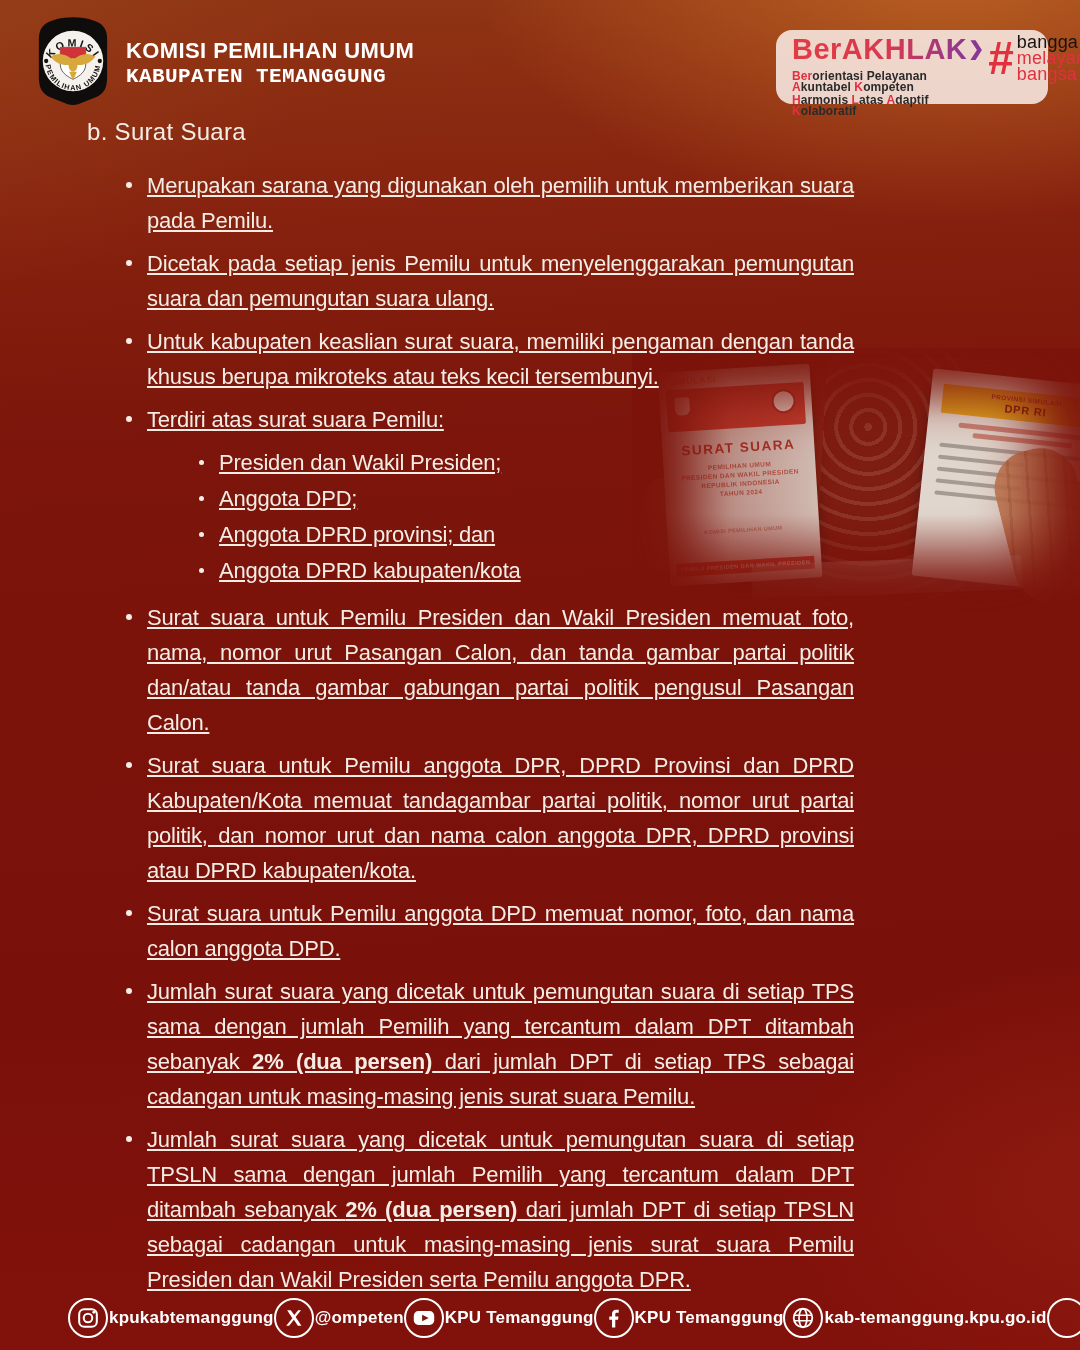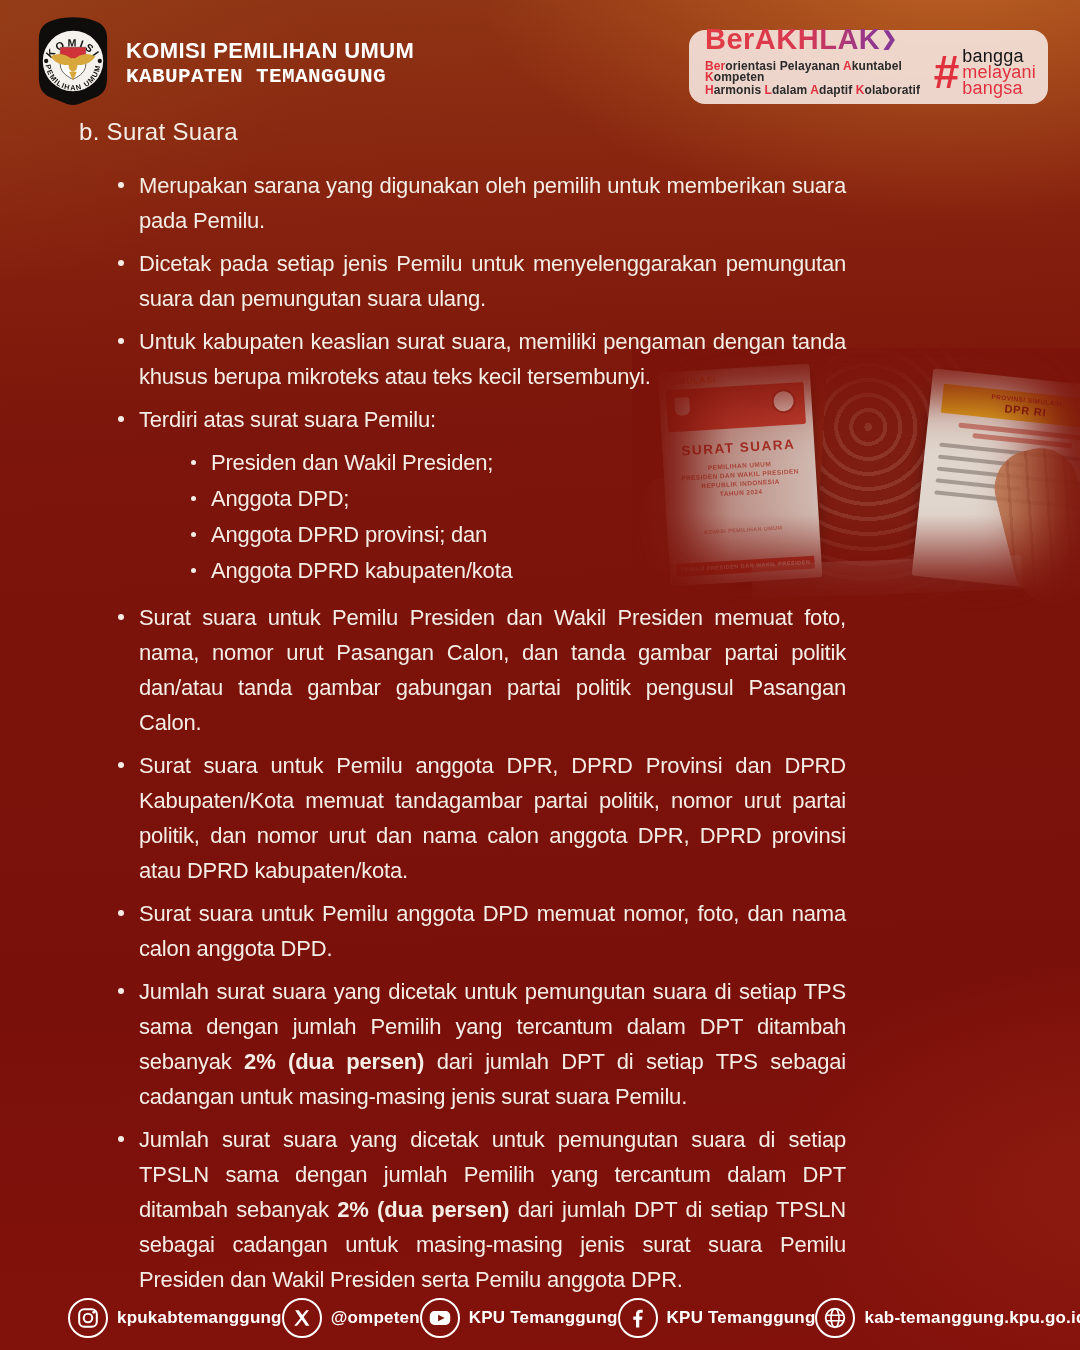--- a/index.html
+++ b/index.html
@@ -14,23 +14,23 @@
       linear-gradient(178deg, #8f3514 0%, #87230f 15%, #7c150b 32%, #7a100a 72%, #82110b 100%);
   }
 
   
   .brand { position:absolute; left:34px; top:16px; display:flex; align-items:center; gap:14px; z-index:3; }
   .brand-text { color:#ffffff; letter-spacing:.4px; }
   .brand-line1 { font-size:22px; font-weight:700; line-height:26px; }
   .brand-line2 { font-size:21px; font-weight:800; line-height:25px;font-family:Liberation Mono, monospace; }
 
   .berakhlak {
-    position:absolute; right:32px; top:30px; width:359px; height:74px; z-index:3;
+    position:absolute; right:32px; top:30px; width:272px; height:74px; z-index:3;
     background:rgba(248,233,228,.88); border-radius:16px;
-    display:flex; align-items:flex-end; padding:16px 12px 8px 16px;
+    display:flex; align-items:flex-start; padding:4px 12px 8px 16px;
   }
   .ba-left { flex:1; }
   .ba-title-row { line-height:30px; white-space:nowrap; }
   .ba-title {
     font-size:29px; font-weight:800; letter-spacing:.5px; color:#d8394f; display:inline-block;
   }
   @supports ((-webkit-background-clip:text) or (background-clip:text)) {
     .ba-title {
       background:linear-gradient(90deg,#e23b44 0%,#d8394f 55%,#8a3795 100%);
       -webkit-background-clip:text; background-clip:text; color:transparent;
@@ -86,35 +86,35 @@
   .paper { position:absolute; left:120px; bottom:22px; width:270px; height:34px;
     background:rgba(232,222,212,.30); transform:rotate(-2deg); border-radius:2px; }
   .photo-fade { position:absolute; inset:0; pointer-events:none;
     box-shadow:inset 0 0 58px 42px #7c140b;
     background:
       linear-gradient(to right, #7c140b 0%, rgba(124,20,11,.35) 22%, rgba(124,20,11,0) 52%),
       linear-gradient(to bottom, rgba(134,32,15,.45) 0%, rgba(124,20,11,0) 26%, rgba(124,20,11,0) 62%, rgba(122,16,10,.92) 100%);
   }
 
   
-  .content { position:absolute; left:4px; top:118px; width:932px; padding:0 90px 0 75px; color:#f4ede6; z-index:2; }
+  .content { position:absolute; left:12px; top:118px; width:932px; padding:0 90px 0 75px; color:#f4ede6; z-index:2; }
   .heading { font-size:24px; font-weight:400; margin:0 0 22px 0; letter-spacing:.3px; }
   ul.bullets { margin:0; padding:0 0 0 60px; list-style:none; font-size:22px; line-height:35px; text-align:justify; letter-spacing:-.2px; }
-  ul.bullets > li { position:relative; margin-bottom:8px; }
+  ul.bullets > li { position:relative; margin-bottom:8px;text-decoration:underline; }
   ul.bullets > li::before { content:""; position:absolute; left:-21px; top:14px; width:6px; height:6px;
     border-radius:50%; background:#f4ede6; }
   ul.sub-bullets { margin:6px 0 12px 0; padding:0 0 0 132px; list-style:none; text-align:left; }
   ul.sub-bullets > li { position:relative; margin-bottom:1px; }
   ul.sub-bullets > li::before { content:""; position:absolute; left:-20px; top:15px; width:5px; height:5px;
     border-radius:50%; background:#f4ede6; }
 
   
   .footer { position:absolute; left:0; right:0; bottom:12px; display:flex; justify-content:space-between;
     align-items:center; padding:0 68px; z-index:3; color:#ffffff; }
-  .f-item { display:flex; align-items:center; gap:9px; }
+  .f-item { display:flex; align-items:center; gap:1px; }
   .f-icon { width:40px; height:40px; border:2.5px solid #ffffff; border-radius:50%;
     display:flex; align-items:center; justify-content:center; flex:0 0 auto; }
   .f-icon svg { display:block; }
   .f-label { font-size:17px; font-weight:700; letter-spacing:.2px; white-space:nowrap; }
 </style>
 </head>
 <body>
 
 <div class="brand">
   <span>
@@ -144,21 +144,21 @@
     <div class="brand-line2">KABUPATEN TEMANGGUNG</div>
   </div>
 </div>
 
 <div class="berakhlak">
   <div class="ba-left">
     <div class="ba-title-row">
       <span class="ba-title">BerAKHLAK</span><span class="ba-chevron">❯</span>
     </div>
     <div class="ba-tags"><span class="seg-red">Ber</span><span>orientasi Pelayanan </span><span class="seg-red">A</span><span>kuntabel </span><span class="seg-red">K</span><span>ompeten</span></div>
-    <div class="ba-tags"><span class="seg-red">H</span><span>armonis </span><span class="seg-red">L</span><span>dalam </span><span class="seg-red">A</span><span>daptif </span><span class="seg-red">K</span><span>olaboratif</span></div>
+    <div class="ba-tags"><span class="seg-red">H</span><span>armonis </span><span class="seg-red">L</span><span>atas </span><span class="seg-red">A</span><span>daptif </span><span class="seg-red">K</span><span>olaboratif</span></div>
   </div>
   <div class="ba-hash">
     <span class="hash-icon">#</span>
     <span class="hash-lines">
       <span class="hash-l1" style="display:block">bangga</span>
       <span class="hash-l2" style="display:block">melayani</span>
       <span class="hash-l3" style="display:block">bangsa</span>
     </span>
   </div>
 </div>

